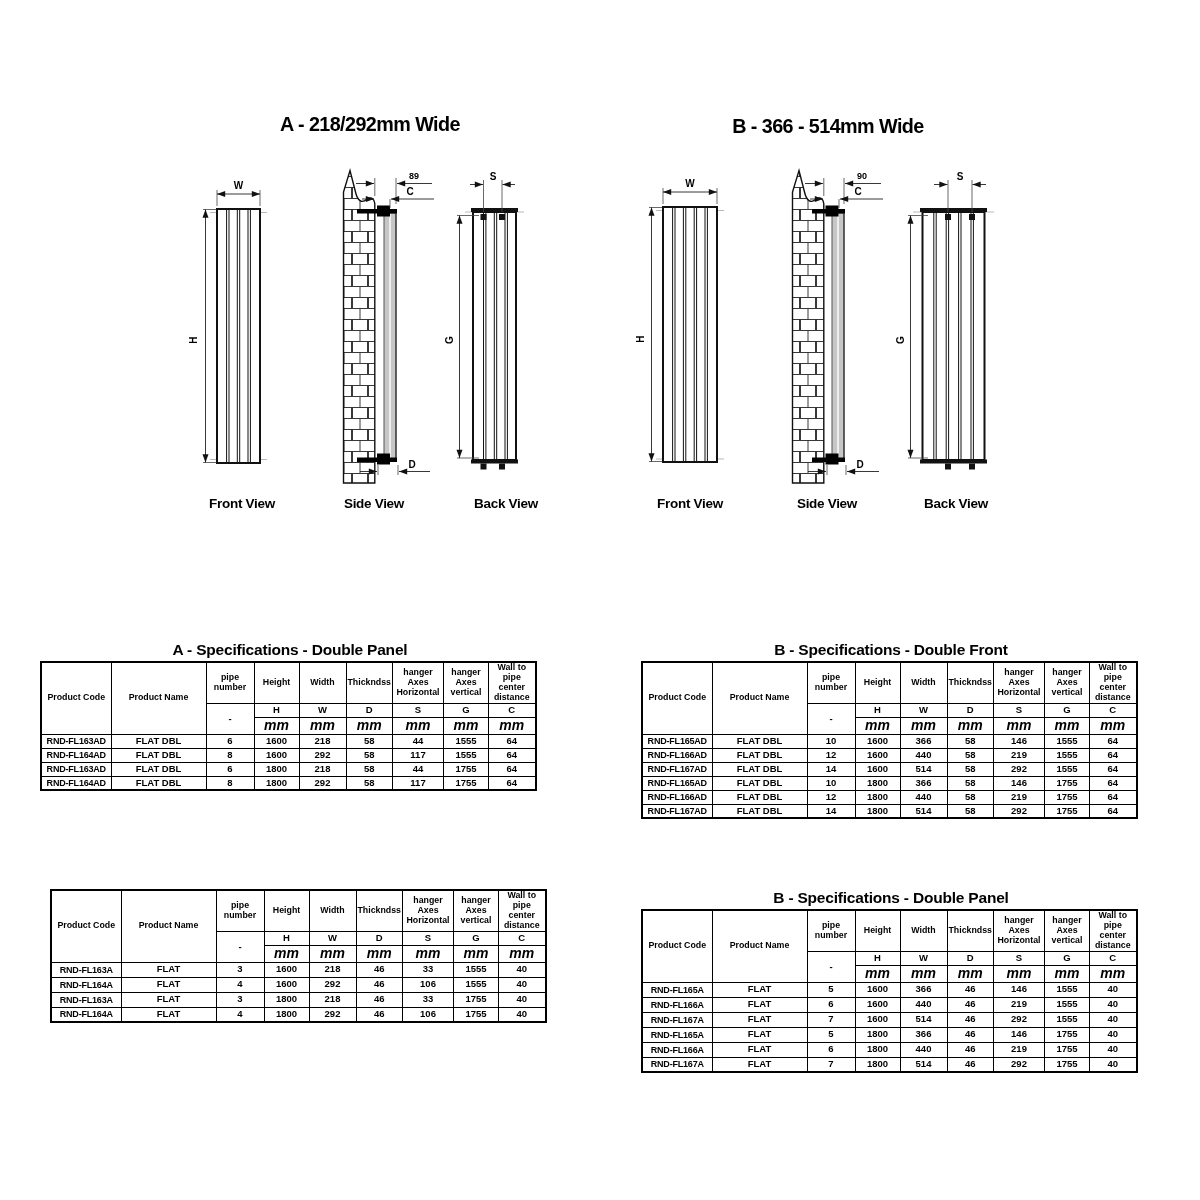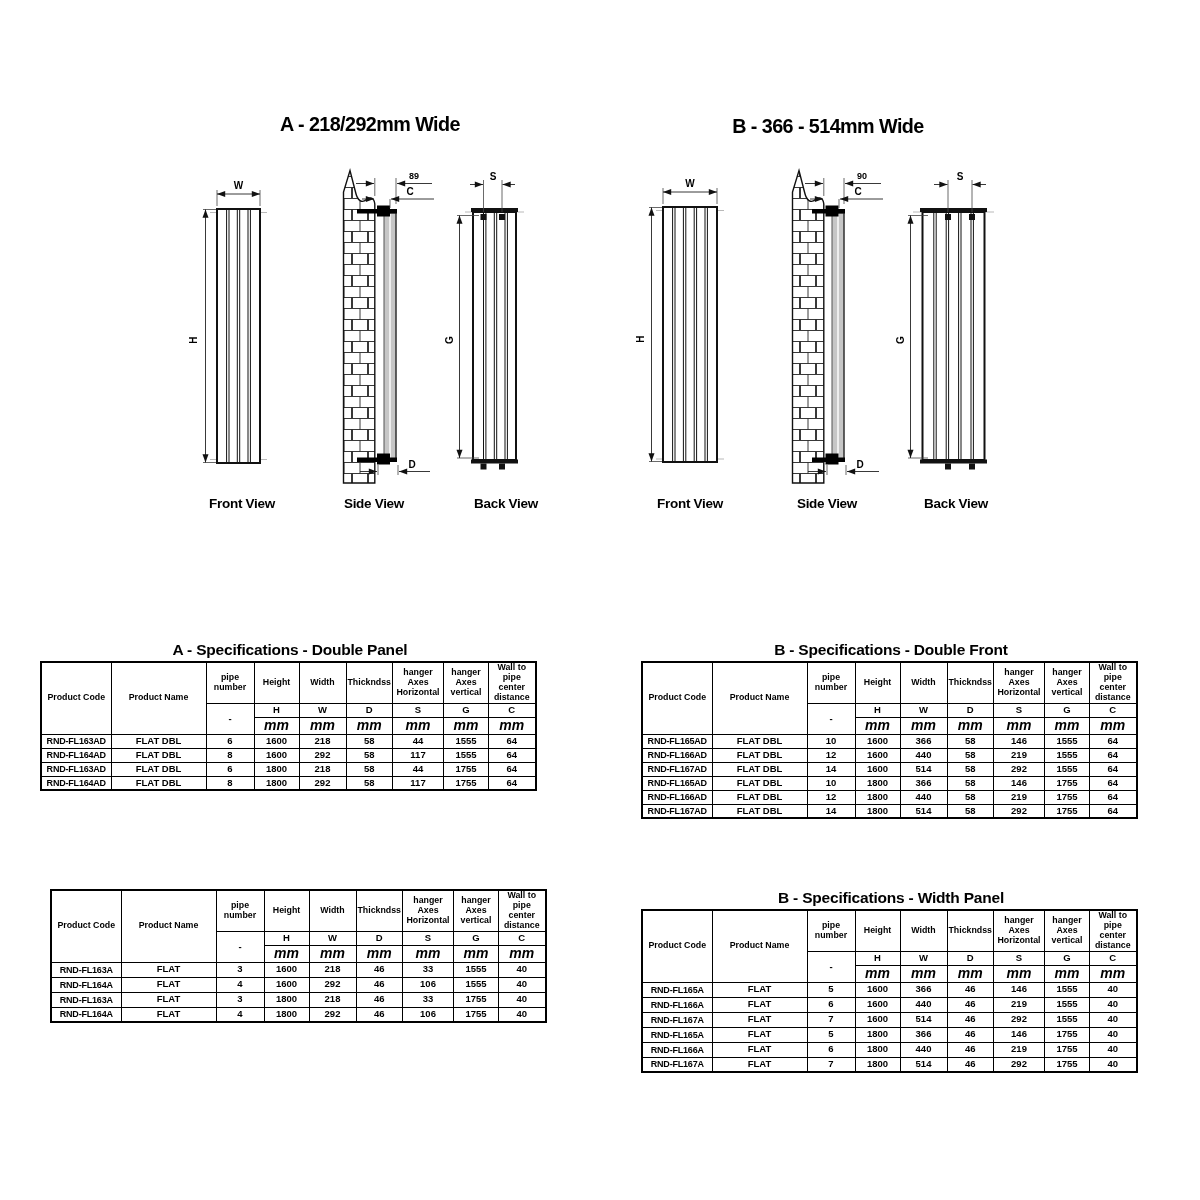--- a/index.html
+++ b/index.html
@@ -555,21 +555,21 @@
             <td>292</td>
             <td>46</td>
             <td>106</td>
             <td>1755</td>
             <td>40</td>
           </tr>
         </tbody>
       </table>
   </div>
   <div id="tableBS" class="spec-block">
-    <div class="tbl-title">B - Specifications - Width Panel</div>
+    <div class="tbl-title">B - Specifications - Double Panel</div>
     <table class="spec rh15">
         <colgroup>
           <col style="width: 70px;">
           <col style="width: 95px;">
           <col style="width: 48px;">
           <col style="width: 45px;">
           <col style="width: 47px;">
           <col style="width: 46px;">
           <col style="width: 51px;">
           <col style="width: 45px;">

